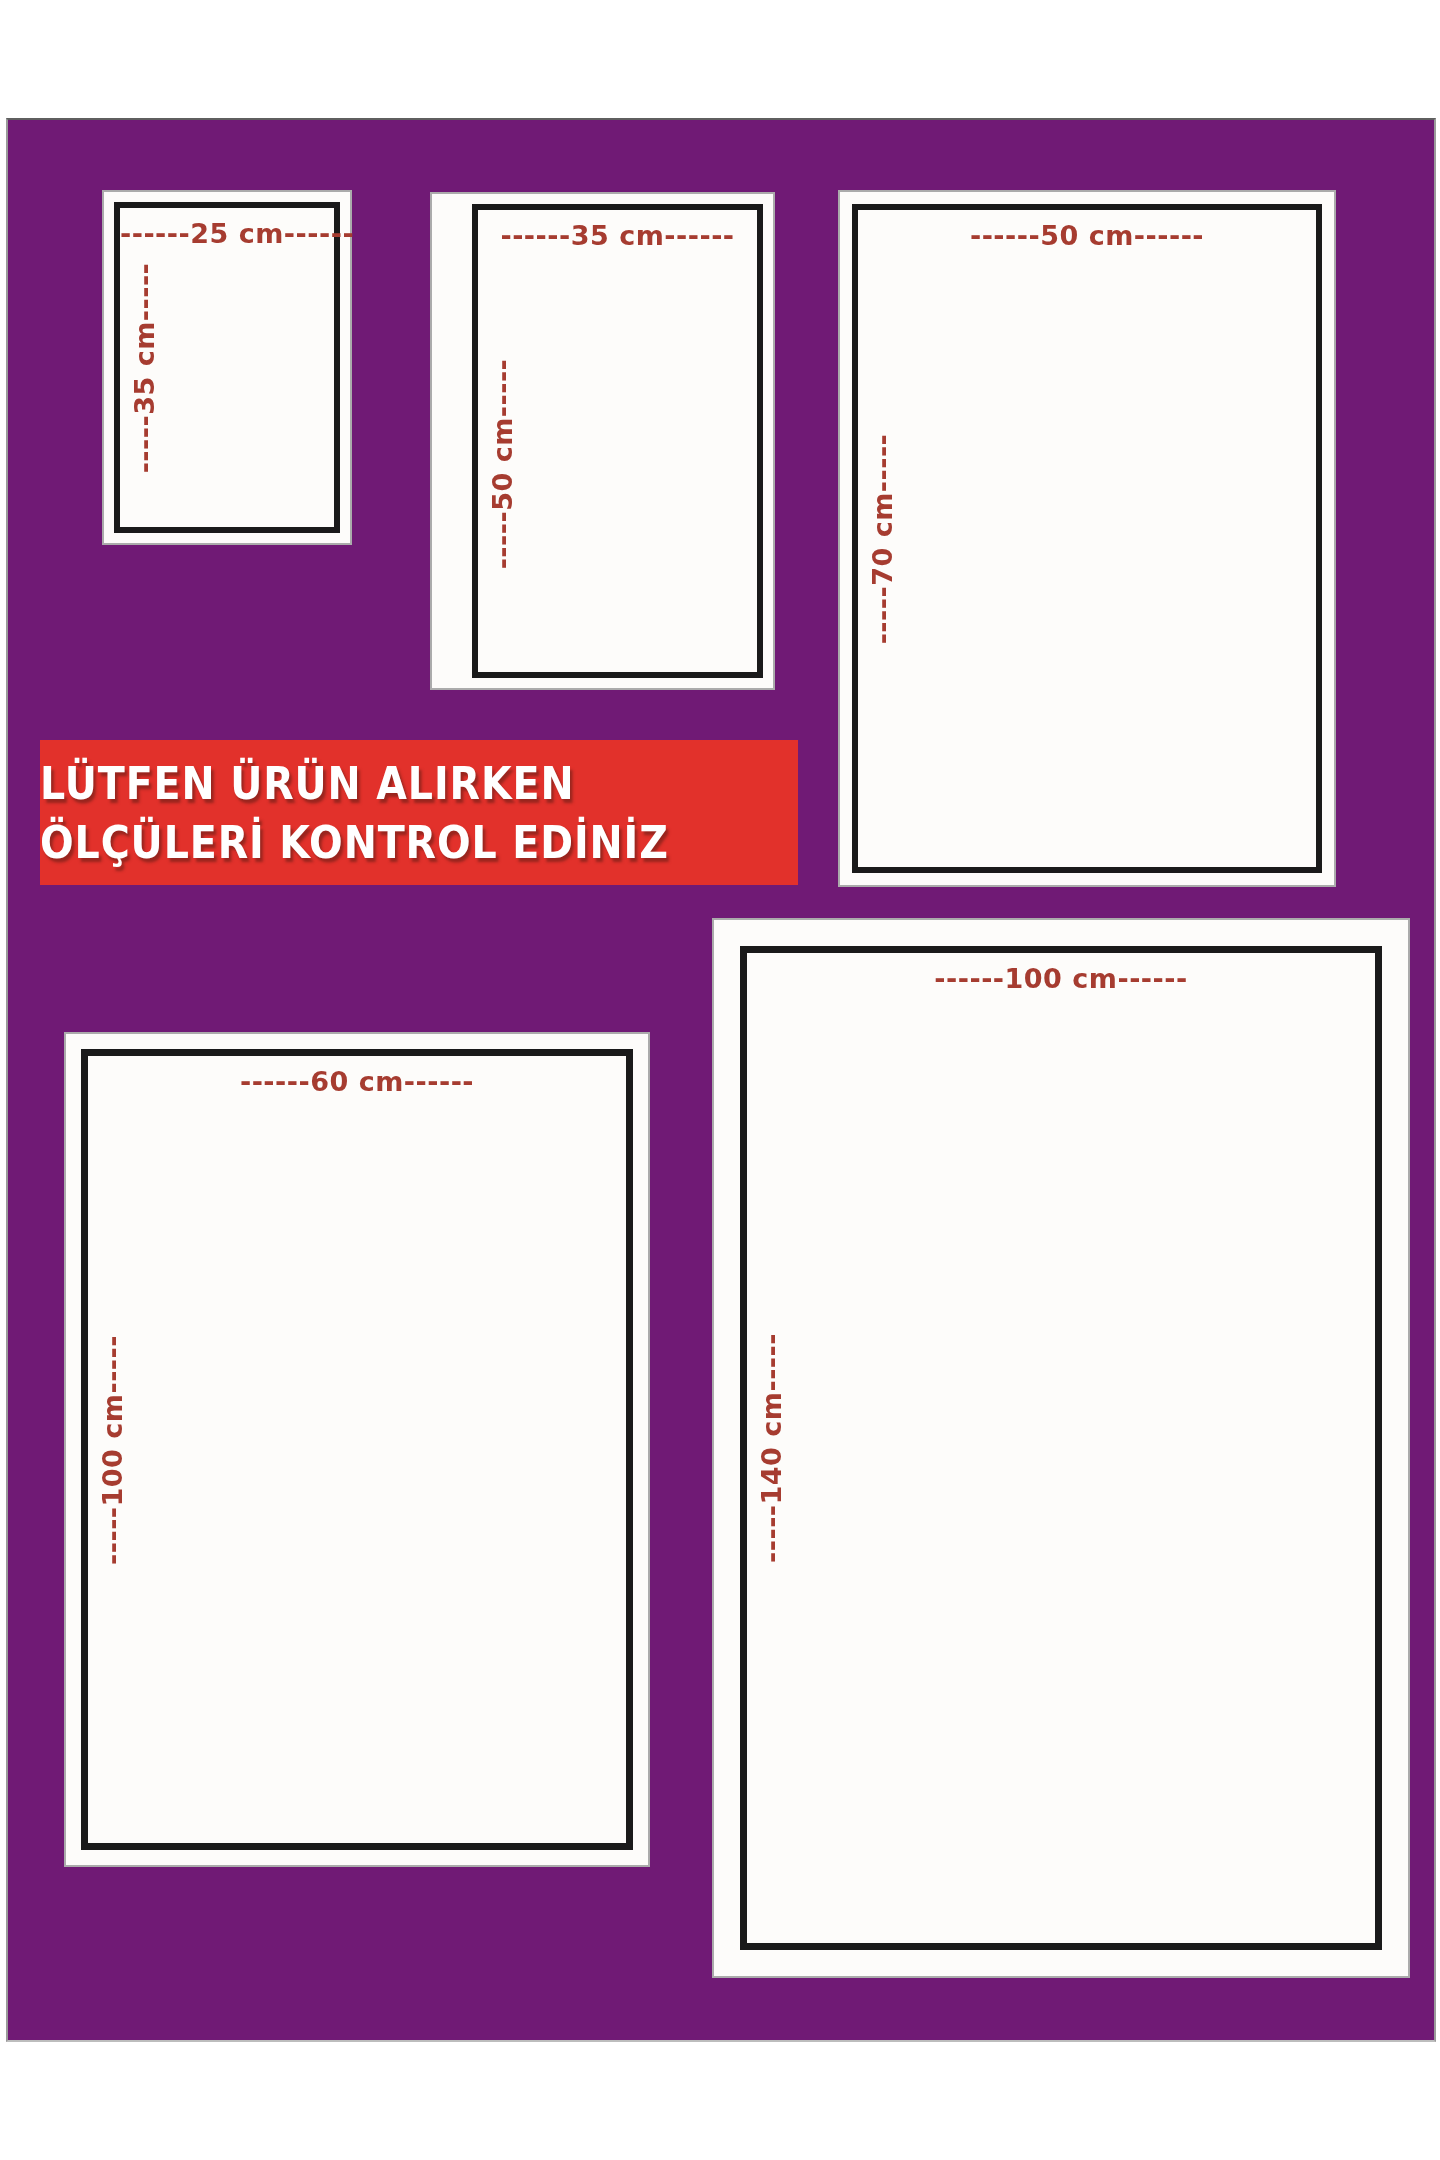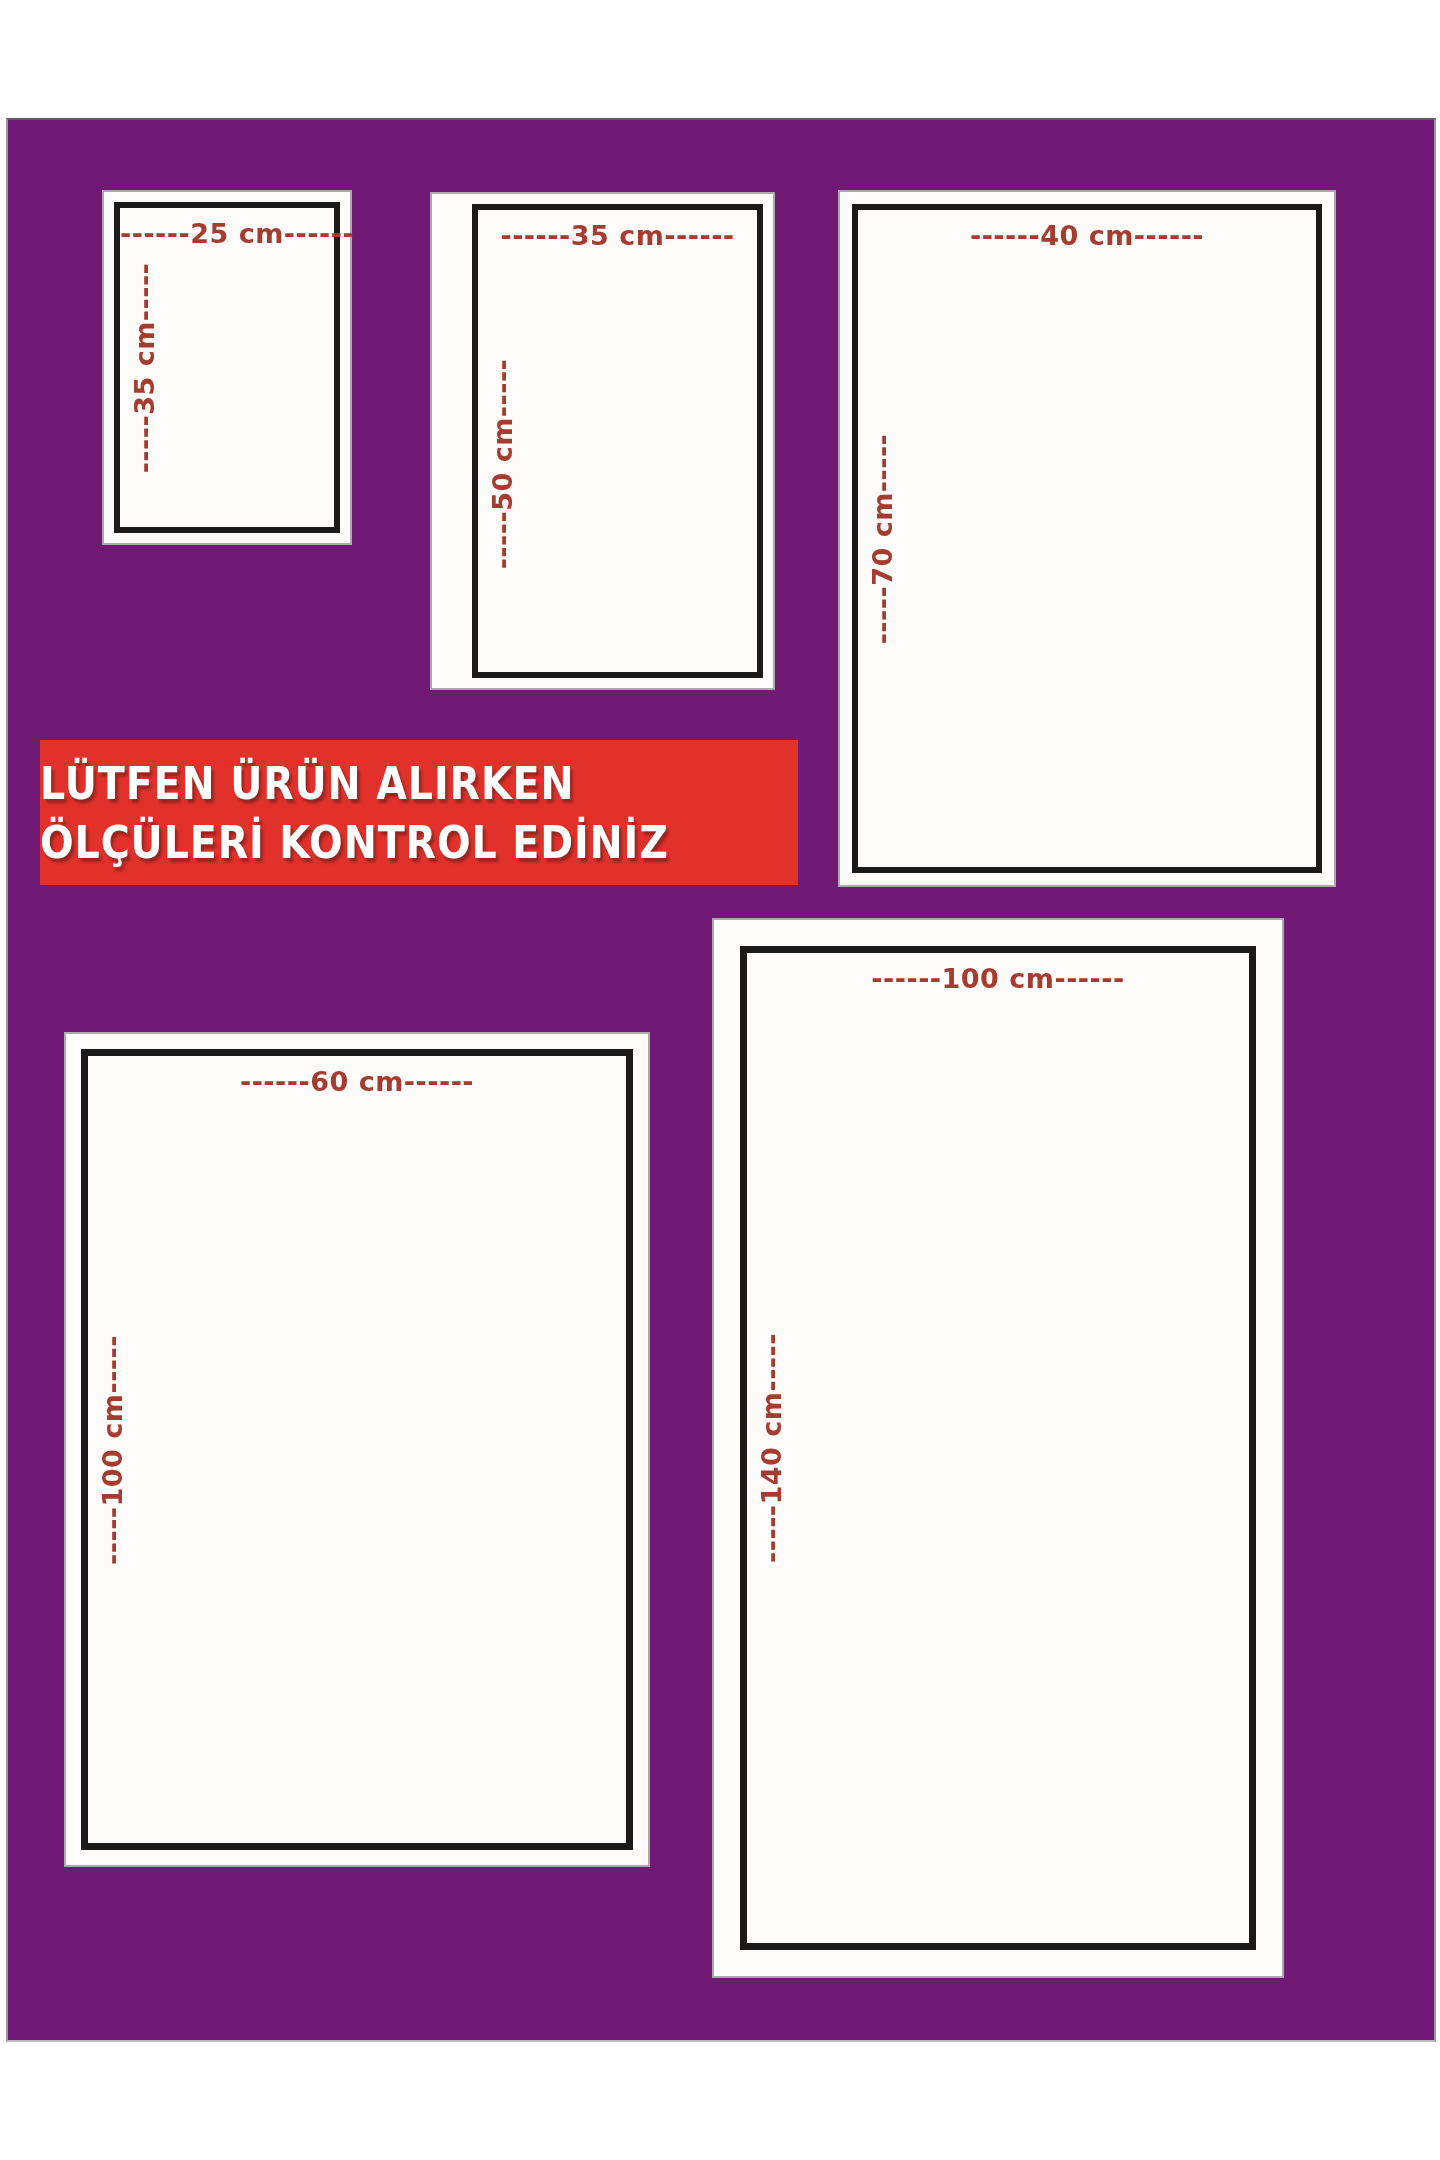--- a/index.html
+++ b/index.html
@@ -111,37 +111,37 @@
 
   <div class="size-box" style="left:422px; top:72px; width:345px; height:498px;padding-left:40px; --inset:10px; --bw:6px;">
     <div class="inner">
       <div class="hlabel">------35 cm------</div>
       <div class="vlabel low">-----50 cm-----</div>
     </div>
   </div>
 
   <div class="size-box" style="left:830px; top:70px; width:498px; height:697px; --inset:12px; --bw:6px;">
     <div class="inner">
-      <div class="hlabel">------40 cm------</div>
+      <div class="hlabel">------50 cm------</div>
       <div class="vlabel">-----70 cm-----</div>
     </div>
   </div>
 
   <div class="banner">
     <div class="banner-line">LÜTFEN ÜRÜN ALIRKEN</div>
     <div class="banner-line">ÖLÇÜLERİ KONTROL EDİNİZ</div>
   </div>
 
   <div class="size-box" style="left:56px; top:912px; width:586px; height:835px; --inset:15px; --bw:7px;">
     <div class="inner">
       <div class="hlabel">------60 cm------</div>
       <div class="vlabel">-----100 cm-----</div>
     </div>
   </div>
 
-  <div class="size-box" style="left:704px; top:798px; width:572px; height:1060px; --inset:26px; --bw:7px;">
+  <div class="size-box" style="left:704px; top:798px; width:698px; height:1060px; --inset:26px; --bw:7px;">
     <div class="inner">
       <div class="hlabel">------100 cm------</div>
       <div class="vlabel">-----140 cm-----</div>
     </div>
   </div>
 
 </div>
 
 </body></html>

